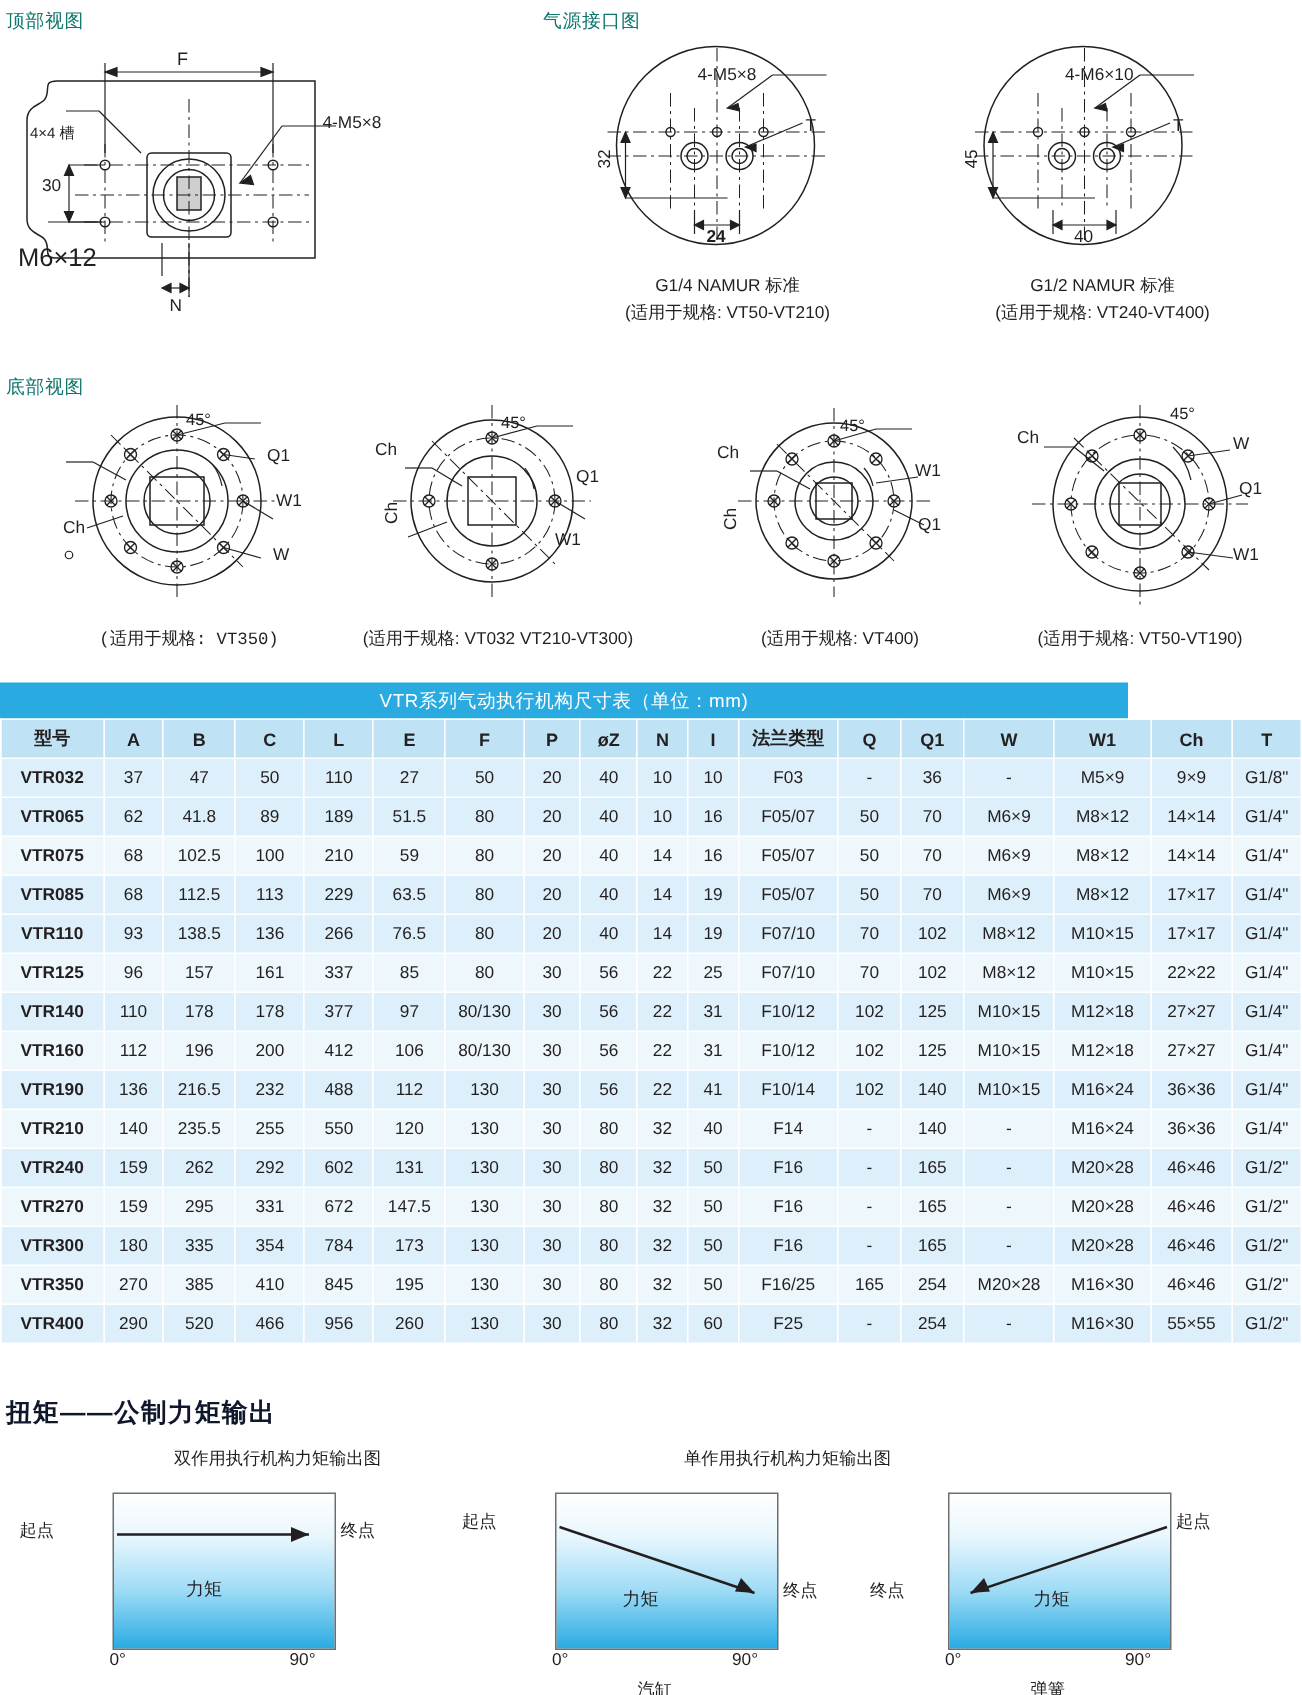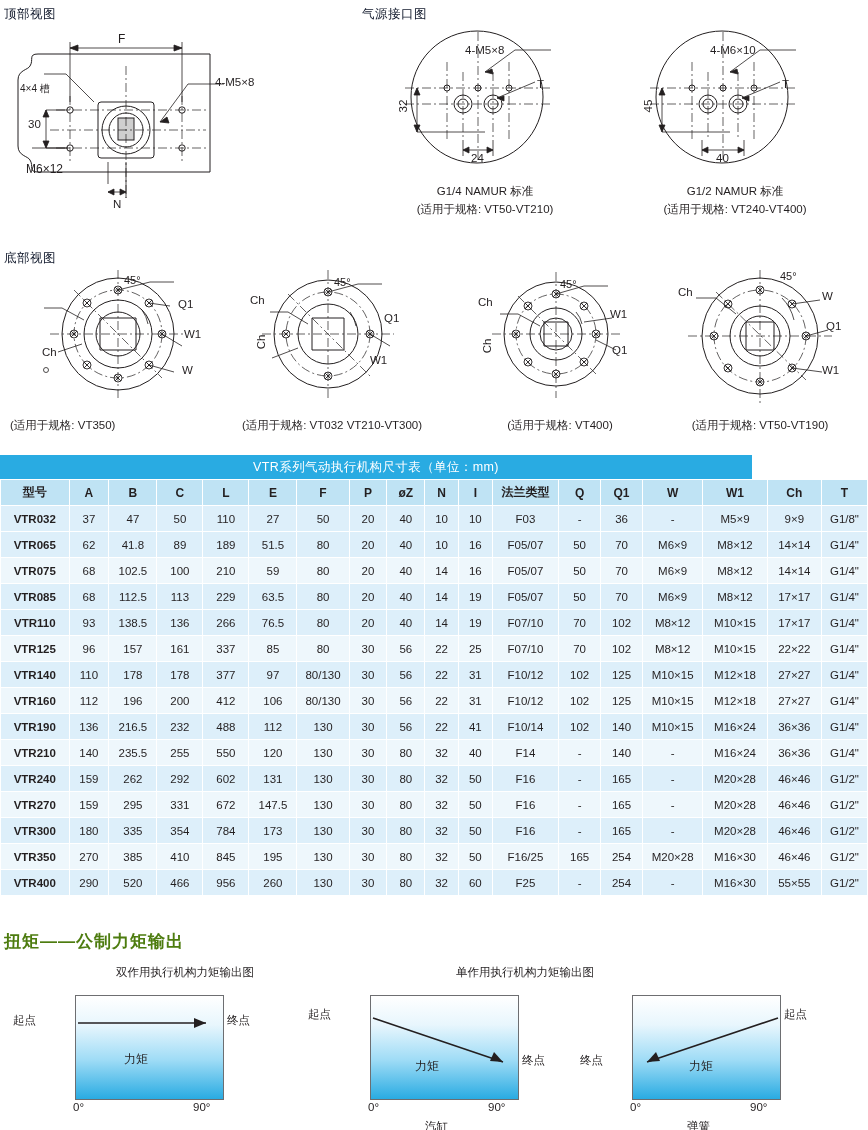--- a/index.html
+++ b/index.html
@@ -9,21 +9,21 @@
     font-family:"Liberation Sans", sans-serif;
     color:#231f20;
     -webkit-font-smoothing:antialiased;
   }
   .page{position:relative;width:868px;min-height:1130px;}
 
   
   .sec-label{
     position:absolute;
     font-size:12.5px;
-    color:#0f172a;
+    color:#0f766e;
     letter-spacing:.5px;
   }
 
   
   .draw{position:absolute;}
   .draw svg{display:block;}
 
   
   .tbl-wrap{position:absolute;left:0;top:455px;width:752px;}
   table.dims{
@@ -54,21 +54,21 @@
     font-size:12px;
   }
   tbody tr.odd td{background:#ddeffa;}
   tbody tr.even td{background:#eef7fc;}
   tbody td.model{font-weight:bold;text-align:center;}
 
   
   .torque-title{
     position:absolute;
     left:4px; top:930px;
-    color:#4d7c0f;
+    color:#0f172a;
     font-size:17px;
     font-weight:bold;
     letter-spacing:1px;
   }
   .t-head{
     position:absolute;
     font-size:11.5px;
     text-align:center;
     color:#231f20;
   }
@@ -167,21 +167,21 @@
         <line x1="116" y1="176" x2="116" y2="140"></line>
         <line x1="98" y1="170" x2="116" y2="170"></line>
         <path d="M98,170 L104,167 L104,173 Z" fill="#231f20"></path>
         <path d="M116,170 L110,167 L110,173 Z" fill="#231f20"></path>
       </g>
     </svg>
     <div style="position:absolute;left:108px;top:10px;font-size:12px;">F</div>
     <div style="position:absolute;left:10px;top:60px;font-size:10px;">4×4  槽</div>
     <div style="position:absolute;left:205px;top:54px;font-size:11.5px;">4-M5×8</div>
     <div style="position:absolute;left:18px;top:96px;font-size:11.5px;">30</div>
-    <div style="position:absolute;left:16px;top:140px;font-size:12px;">M6×12</div>
+    <div style="position:absolute;left:2px;top:140px;font-size:17px;">M6×12</div>
     <div style="position:absolute;left:103px;top:176px;font-size:11.5px;">N</div>
   </div>
 
   <div class="sec-label" style="left:362px;top:6px;">气源接口图</div>
 
   <div class="draw" style="left:385px;top:22px;">
     <svg width="200" height="150" viewBox="0 0 200 150">
       <g stroke="#231f20" fill="none" stroke-width="1">
         <circle cx="92" cy="75" r="66"></circle>
         <circle cx="78" cy="82" r="9"></circle>
@@ -224,21 +224,21 @@
         <line x1="78" y1="128" x2="108" y2="128"></line>
         <path d="M78,128 L84,125 L84,131 Z" fill="#231f20"></path>
         <path d="M108,128 L102,125 L102,131 Z" fill="#231f20"></path>
         <line x1="78" y1="118" x2="78" y2="134"></line>
         <line x1="108" y1="118" x2="108" y2="134"></line>
       </g>
     </svg>
     <div style="position:absolute;left:80px;top:22px;font-size:11.5px;">4-M5×8</div>
     <div style="position:absolute;left:152px;top:56px;font-size:11.5px;">T</div>
     <div style="position:absolute;left:12px;top:78px;font-size:11.5px;transform:rotate(-90deg);">32</div>
-    <div style="position:absolute;left:86px;top:130px;font-size:11.5px;">24</div>
+    <div style="position:absolute;left:86px;top:130px;font-size:11.5px;font-weight:bold;">24</div>
   </div>
   <div style="position:absolute;left:360px;top:182px;width:250px;text-align:center;font-size:11.5px;line-height:18px;">
     <div>G1/4 NAMUR 标准</div>
     <div>(适用于规格: VT50-VT210)</div>
   </div>
 
   <div class="draw" style="left:630px;top:22px;">
     <svg width="200" height="150" viewBox="0 0 200 150">
       <g stroke="#231f20" fill="none" stroke-width="1">
         <circle cx="92" cy="75" r="66"></circle>
@@ -340,21 +340,21 @@
         <line x1="36" y1="90" x2="60" y2="82"></line>
         <circle cx="24" cy="108" r="2.5" fill="none"></circle>
       </g>
     </svg>
     <div style="position:absolute;left:102px;top:12px;font-size:11px;">45°</div>
     <div style="position:absolute;left:156px;top:36px;font-size:11.5px;">Q1</div>
     <div style="position:absolute;left:20px;top:84px;font-size:11.5px;">Ch</div>
     <div style="position:absolute;left:160px;top:102px;font-size:11.5px;">W</div>
     <div style="position:absolute;left:162px;top:66px;font-size:11.5px;">W1</div>
   </div>
-  <div style="position:absolute;left:10px;top:418px;width:200px;text-align:left;font-size:11.5px;">(适用于规格: VT350)</div>
+  <div style="position:absolute;left:26px;top:418px;width:200px;text-align:center;font-size:11.5px;font-family:Liberation Mono, monospace;">(适用于规格: VT350)</div>
 
   <div class="draw" style="left:232px;top:262px;">
     <svg width="200" height="150" viewBox="0 0 200 150">
       <g stroke="#231f20" fill="none" stroke-width="1">
         <circle cx="96" cy="72" r="54"></circle>
         <circle cx="96" cy="72" r="42" stroke-dasharray="9,3,2,3" stroke-width="0.7"></circle>
         <circle cx="96" cy="72" r="30"></circle>
         <path d="M80,56 L112,56 L112,88 L80,88 Z"></path>
       </g>
       <g stroke="#231f20" fill="none" stroke-width="0.9">

